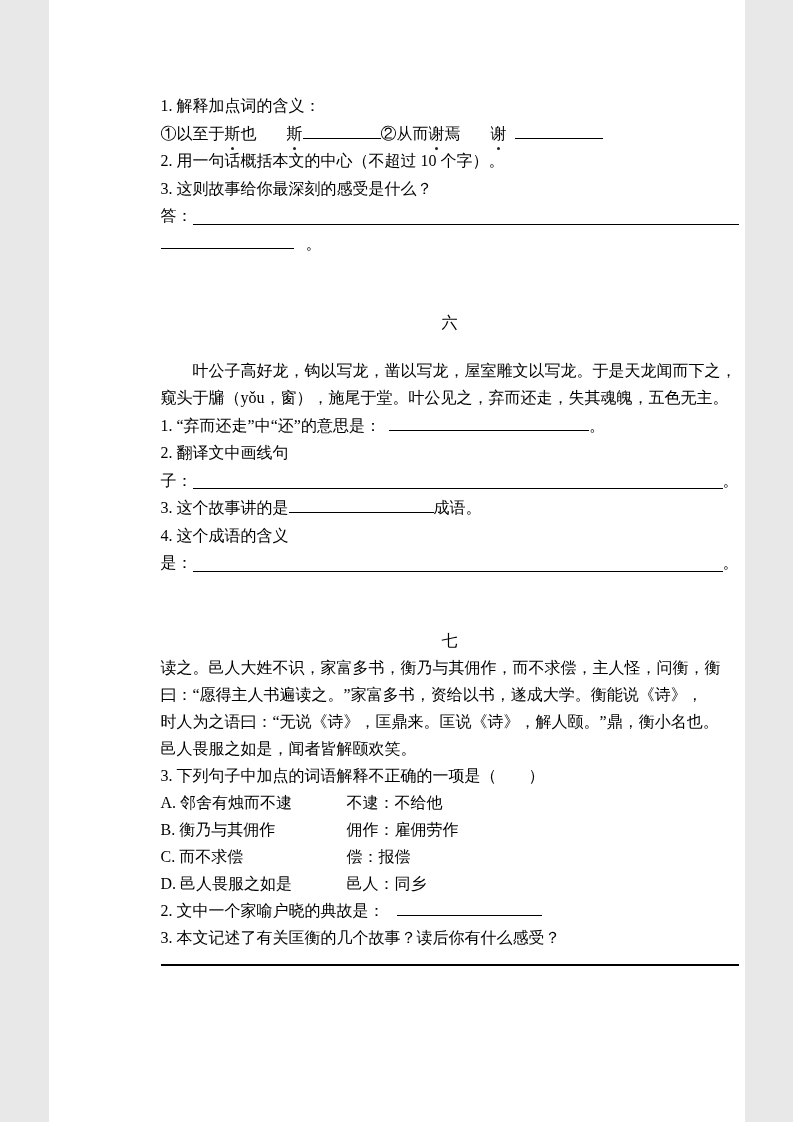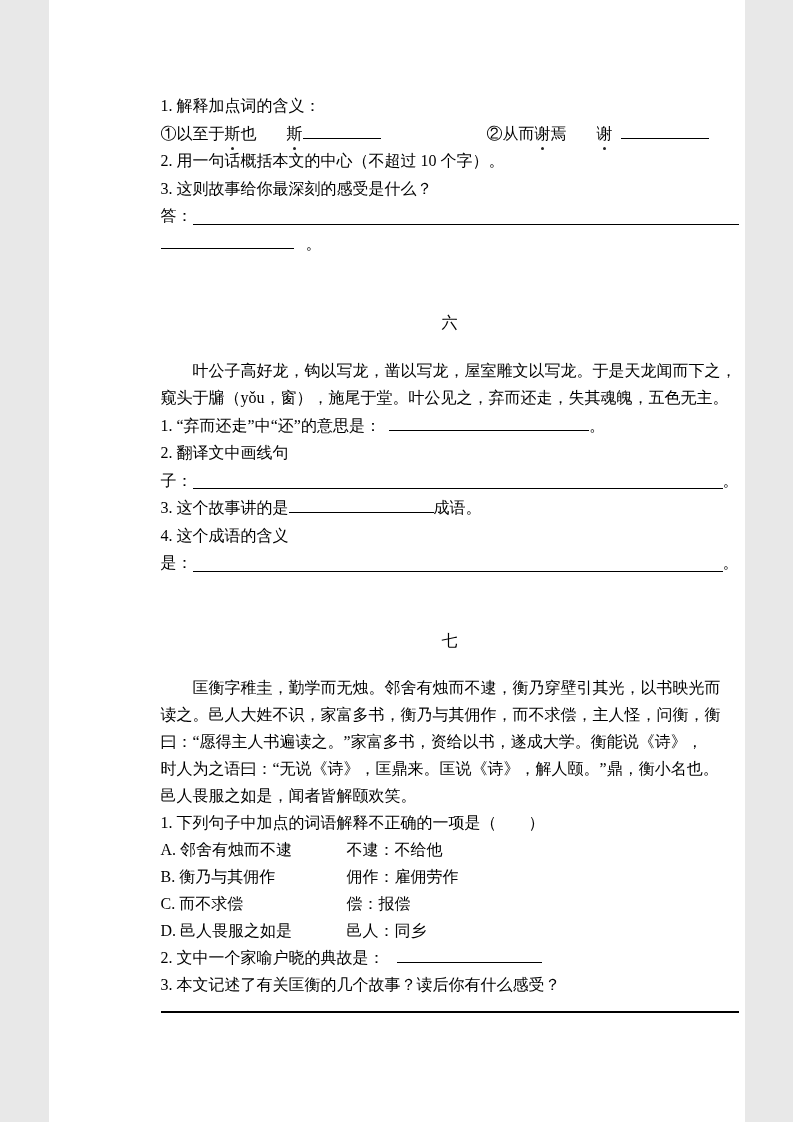--- a/index.html
+++ b/index.html
@@ -54,21 +54,21 @@
     content:"";
     position:absolute;
     left:50%; bottom:-3px;
     width:3px; height:3px;
     margin-left:-1.5px;
     background:#222;
     border-radius:50%;
   }
 
   .gap-word { margin-left:30px; }
-  .item2-group { margin-left:106px; }
+  .item2-group { }
   .gap-small { margin-left:8px; }
   .gap-mid { margin-left:12px; }
 
   .opt-label { display:inline-block; width:186px; }
 
   .full-rule {
     margin-top:13px;
     width:100%;
     border-top:2px solid #000;
     height:0;
@@ -140,38 +140,35 @@
       <span class="pre">是：</span>
       <span class="fill"></span>
       <span class="post">。</span>
     </div>
 
     <div class="sec7">
       <div class="heading heading-seven">
         <span>七</span>
       </div>
 
-      <div class="line indent">
-        <span>匡衡字稚圭，勤学而无烛。邻舍有烛而不逮，衡乃穿壁引其光，以书映光而</span>
-      </div>
       <div class="line">
         <span>读之。邑人大姓不识，家富多书，衡乃与其佣作，而不求偿，主人怪，问衡，衡</span>
       </div>
       <div class="line">
         <span>曰：“愿得主人书遍读之。”家富多书，资给以书，遂成大学。衡能说《诗》，</span>
       </div>
       <div class="line">
         <span>时人为之语曰：“无说《诗》，匡鼎来。匡说《诗》，解人颐。”鼎，衡小名也。</span>
       </div>
       <div class="line">
         <span>邑人畏服之如是，闻者皆解颐欢笑。</span>
       </div>
 
       <div class="line">
-        <span>1. 下列句子中加点的词语解释不正确的一项是（　　）</span>
+        <span>3. 下列句子中加点的词语解释不正确的一项是（　　）</span>
       </div>
 
       <div class="line">
         <span class="opt-label">A. 邻舍有烛而不逮</span><span>不逮：不给他</span>
       </div>
       <div class="line">
         <span class="opt-label">B. 衡乃与其佣作</span><span>佣作：雇佣劳作</span>
       </div>
       <div class="line">
         <span class="opt-label">C. 而不求偿</span><span>偿：报偿</span>

